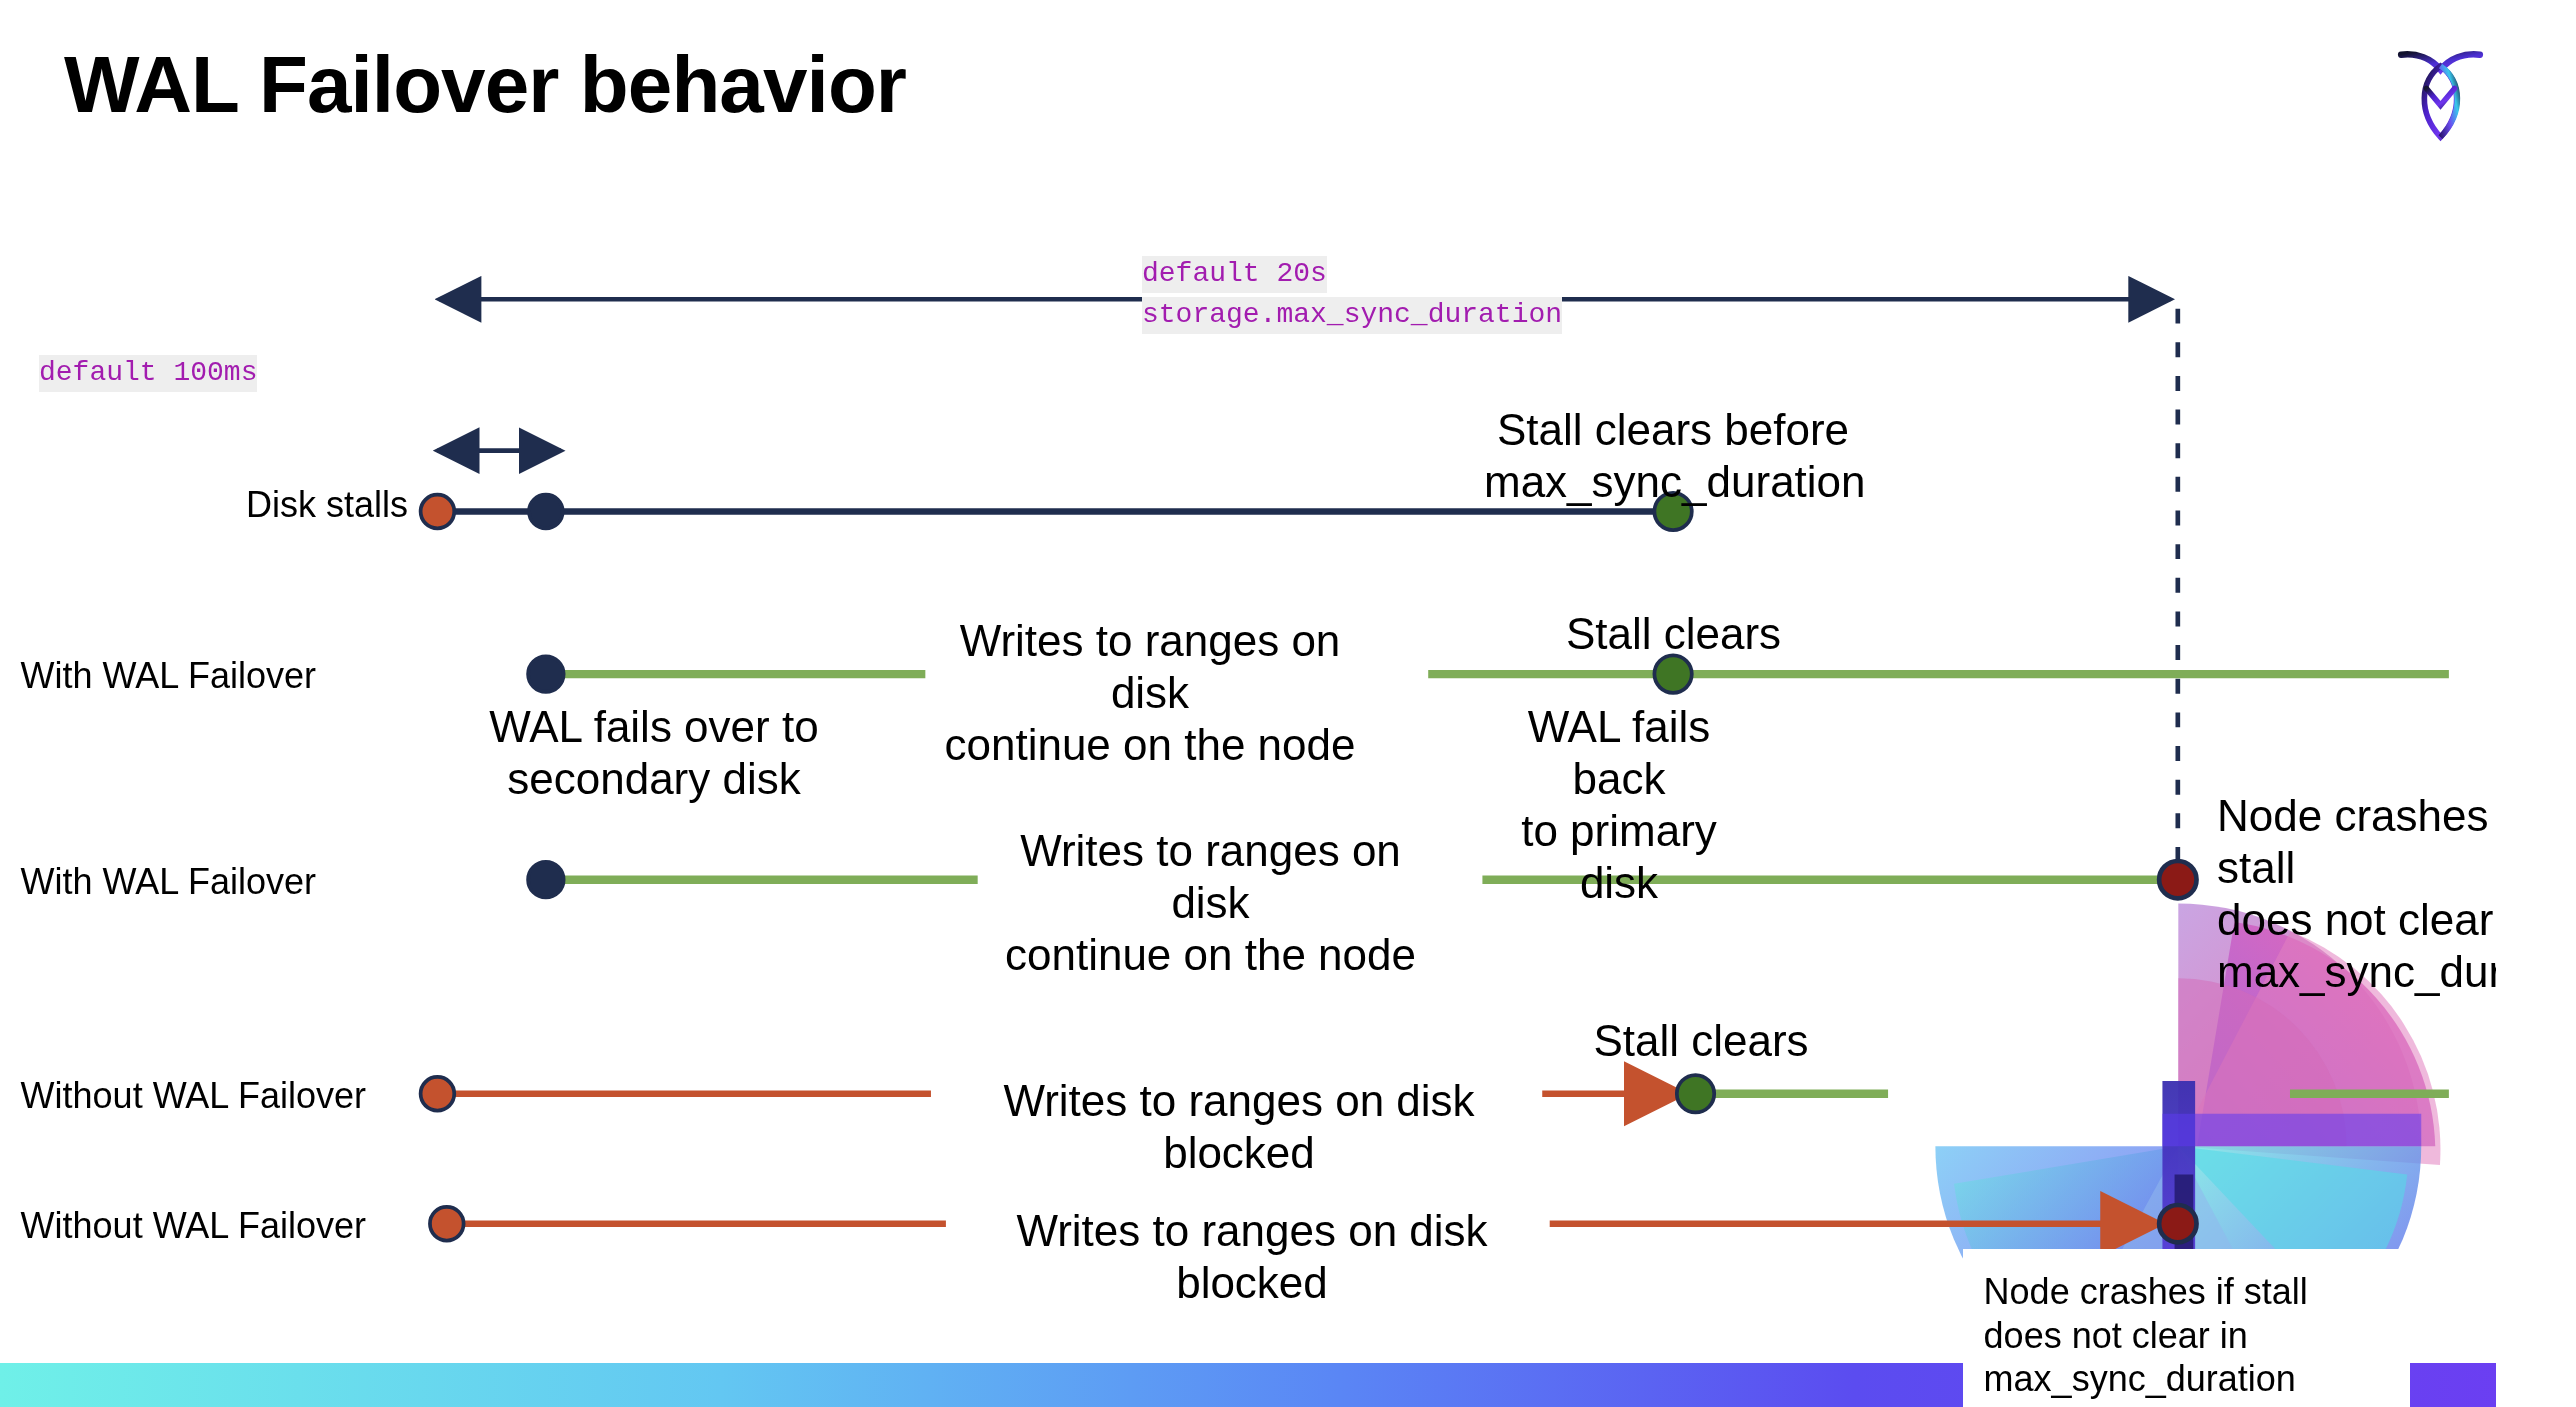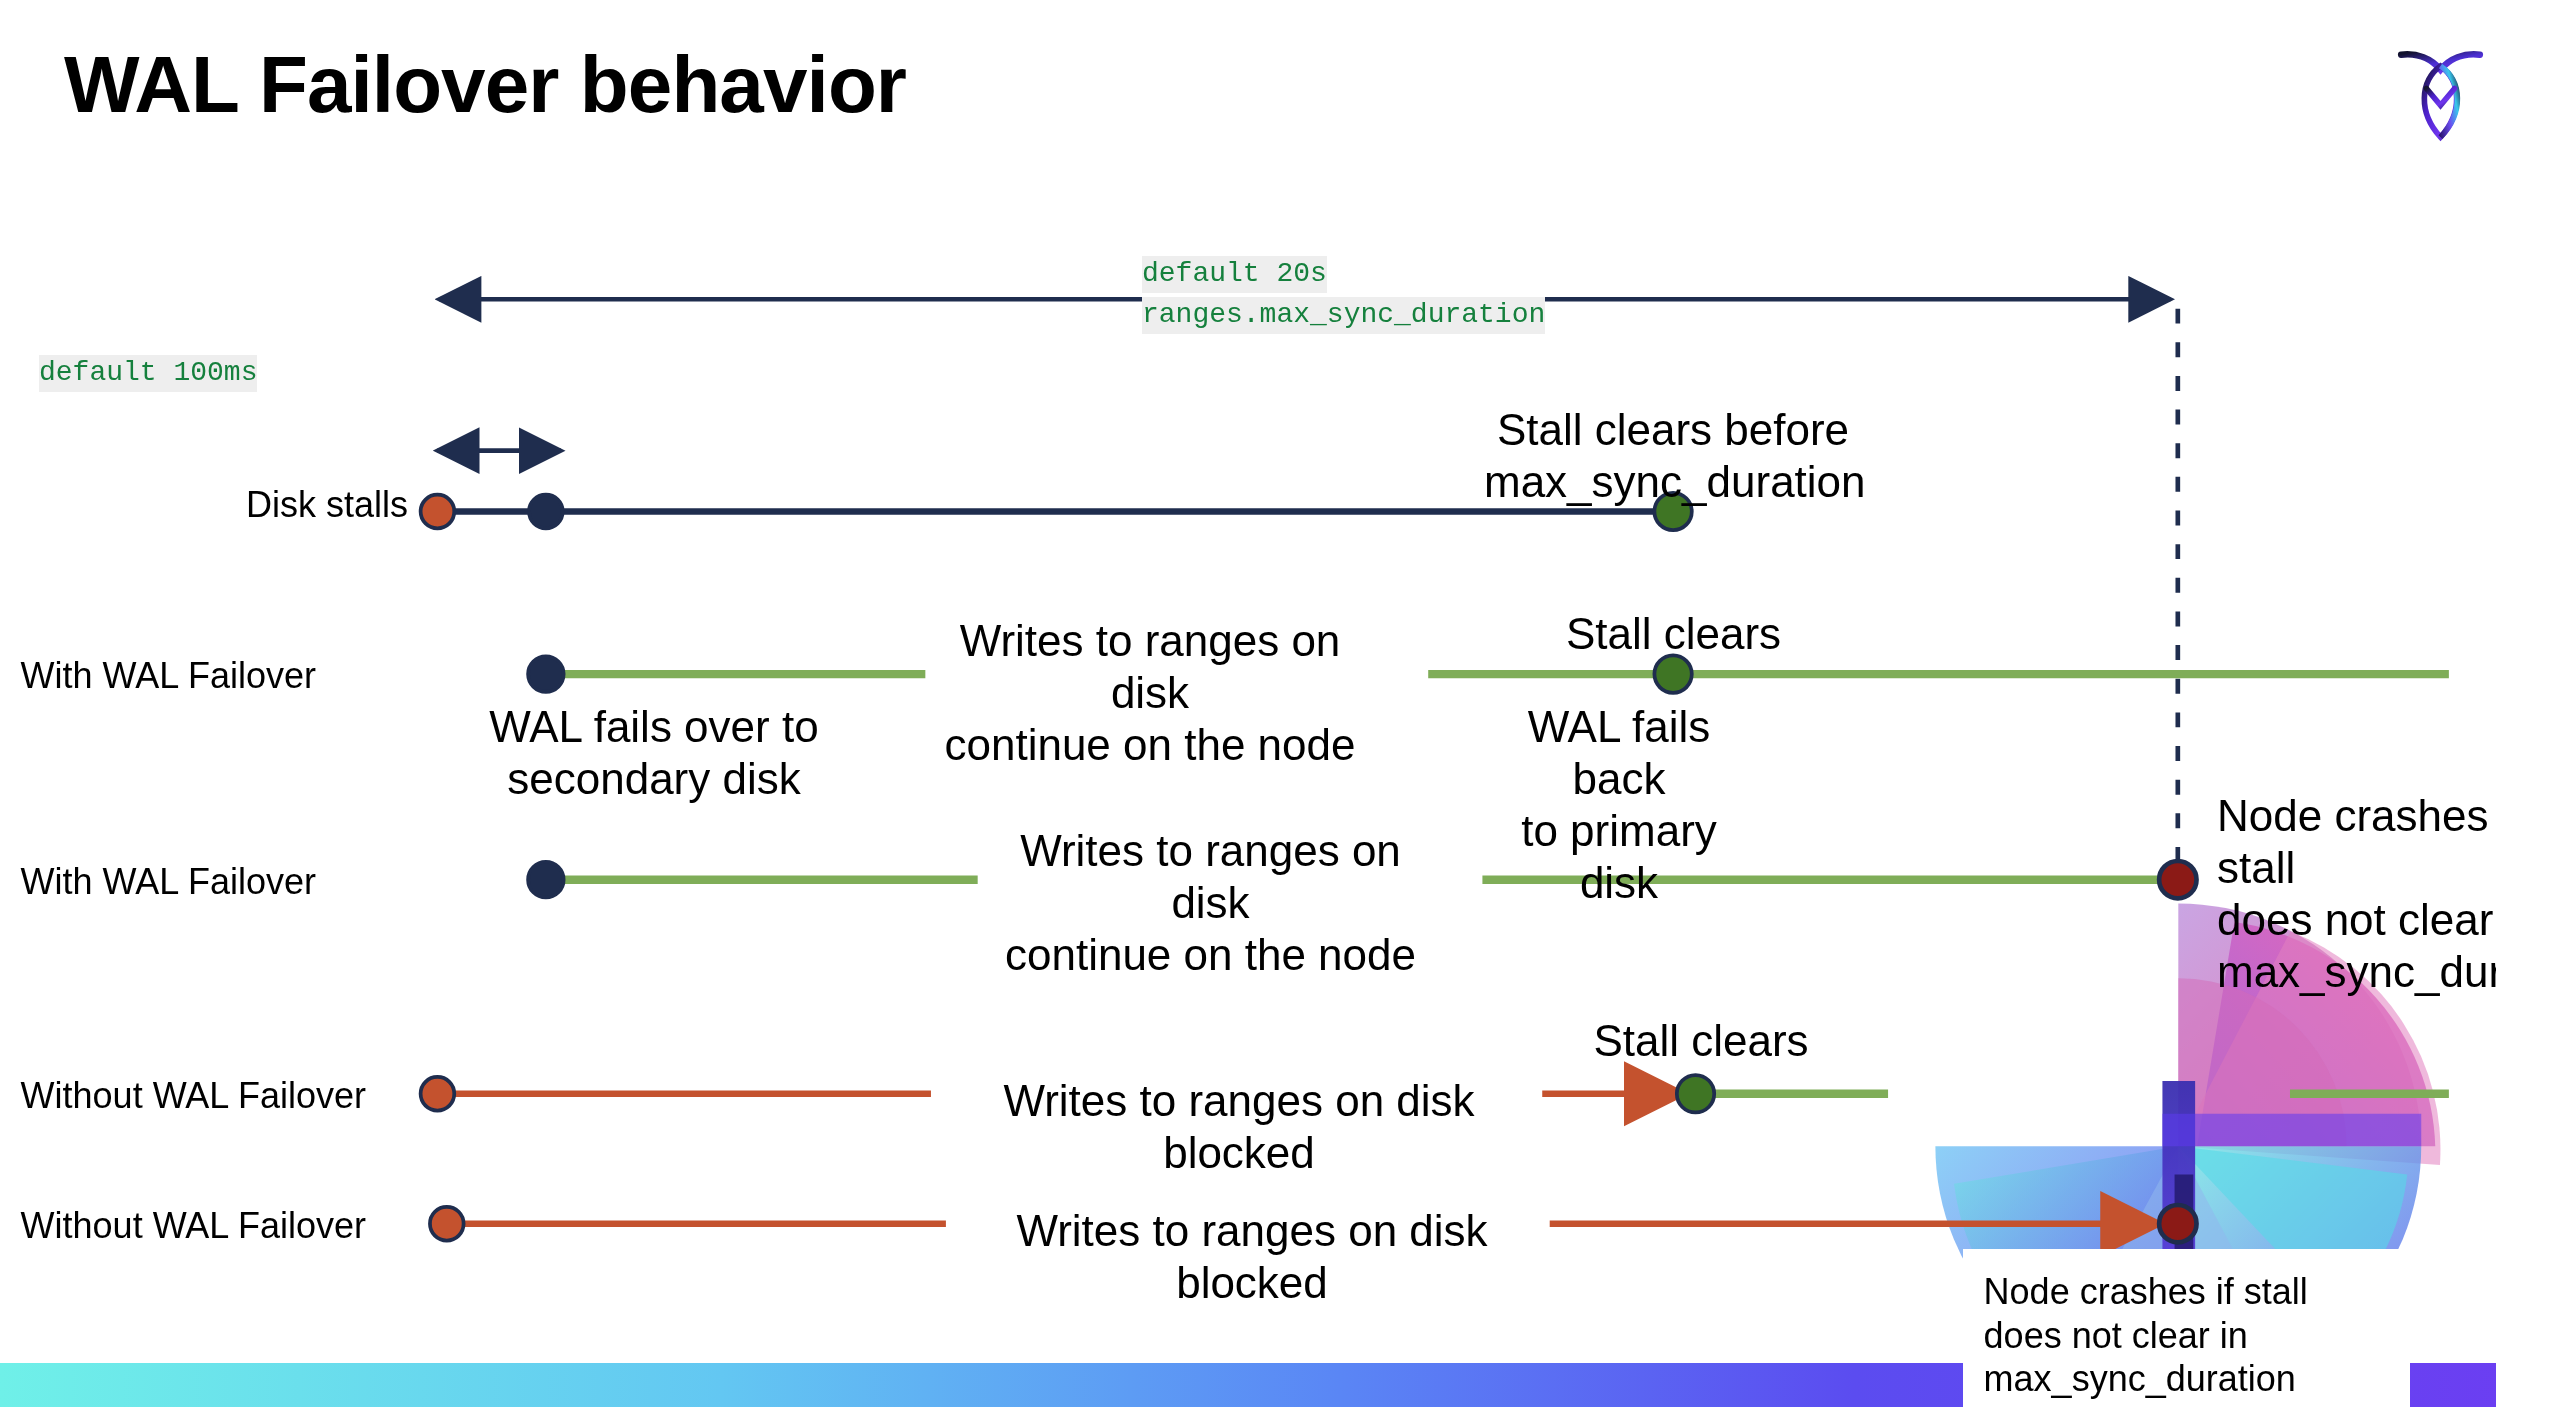--- a/index.html
+++ b/index.html
@@ -32,21 +32,21 @@
     background:linear-gradient(90deg,#6ff0e8 0%,#63c7f2 28%,#5a86f5 52%,#5b4cf0 72%,#6d3df2 100%);
   }
 
   
   #wires{position:absolute;left:0;top:0;width:2576px;height:1408px;}
 
   
   .code{
     position:absolute;
     font-family:"Liberation Mono", monospace;
-    font-size:28px;color:#15803d;
+    font-size:28px;color:#a21caf;
     background:#eeeeee;
     white-space:nowrap;line-height:1.32;
   }
 
   
   .rowlabel{
     position:absolute;font-size:36px;color:#000;white-space:nowrap;
   }
 
   
@@ -202,21 +202,21 @@
 
     <g>
       <line x1="478" y1="1309" x2="1012" y2="1309" stroke="#c4522e" stroke-width="7"></line>
       <line x1="1658" y1="1309" x2="2310" y2="1309" stroke="#c4522e" stroke-width="7" marker-end="url(#ahOrangeR)"></line>
       <circle cx="478" cy="1309" r="18" fill="#c4522e" stroke="#1f2d4e" stroke-width="4"></circle>
       <circle cx="2330" cy="1309" r="20" fill="#8b1a16" stroke="#1f2d4e" stroke-width="5"></circle>
     </g>
   </svg>
 
   <div class="code" style="left:1142px;top:256px;">default 20s</div>
-  <div class="code" style="left:1142px;top:297px;">ranges.max_sync_duration</div>
+  <div class="code" style="left:1142px;top:297px;">storage.max_sync_duration</div>
 
   <div class="code" style="left:39px;top:355px;">default 100ms</div>
 
   <div class="rowlabel" style="left:222px;top:484px;margin-left:24px;">Disk stalls</div>
 
   <div class="rowlabel" style="left:20.6px;top:655px;">With WAL Failover</div>
 
   <div class="rowlabel" style="left:20.6px;top:861px;">With WAL Failover</div>
 
   <div class="rowlabel" style="left:20.6px;top:1075px;">Without WAL Failover</div>

